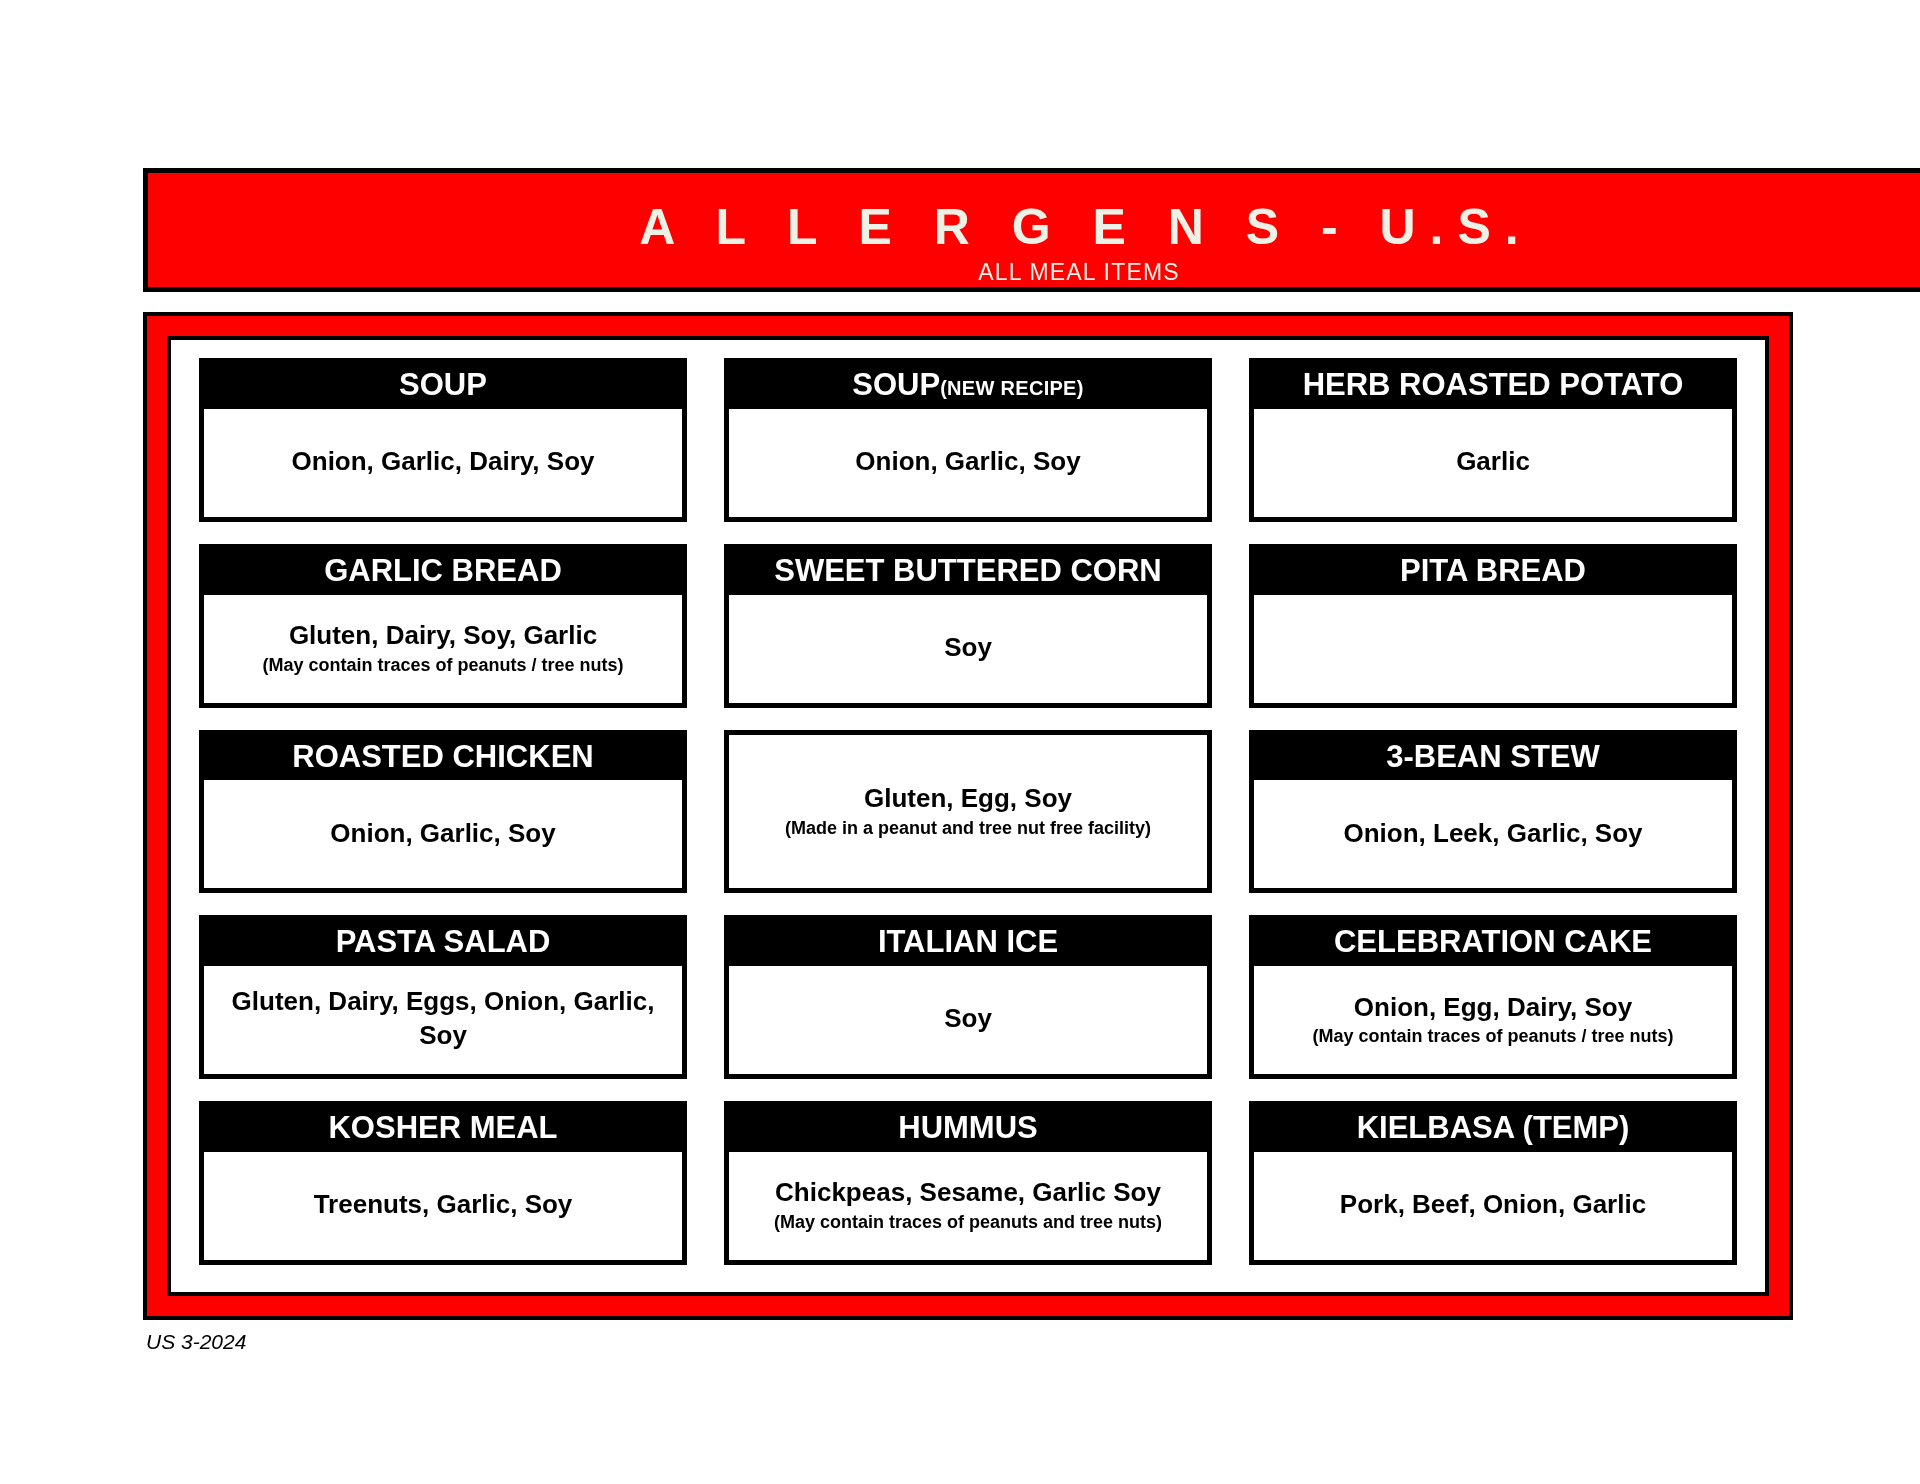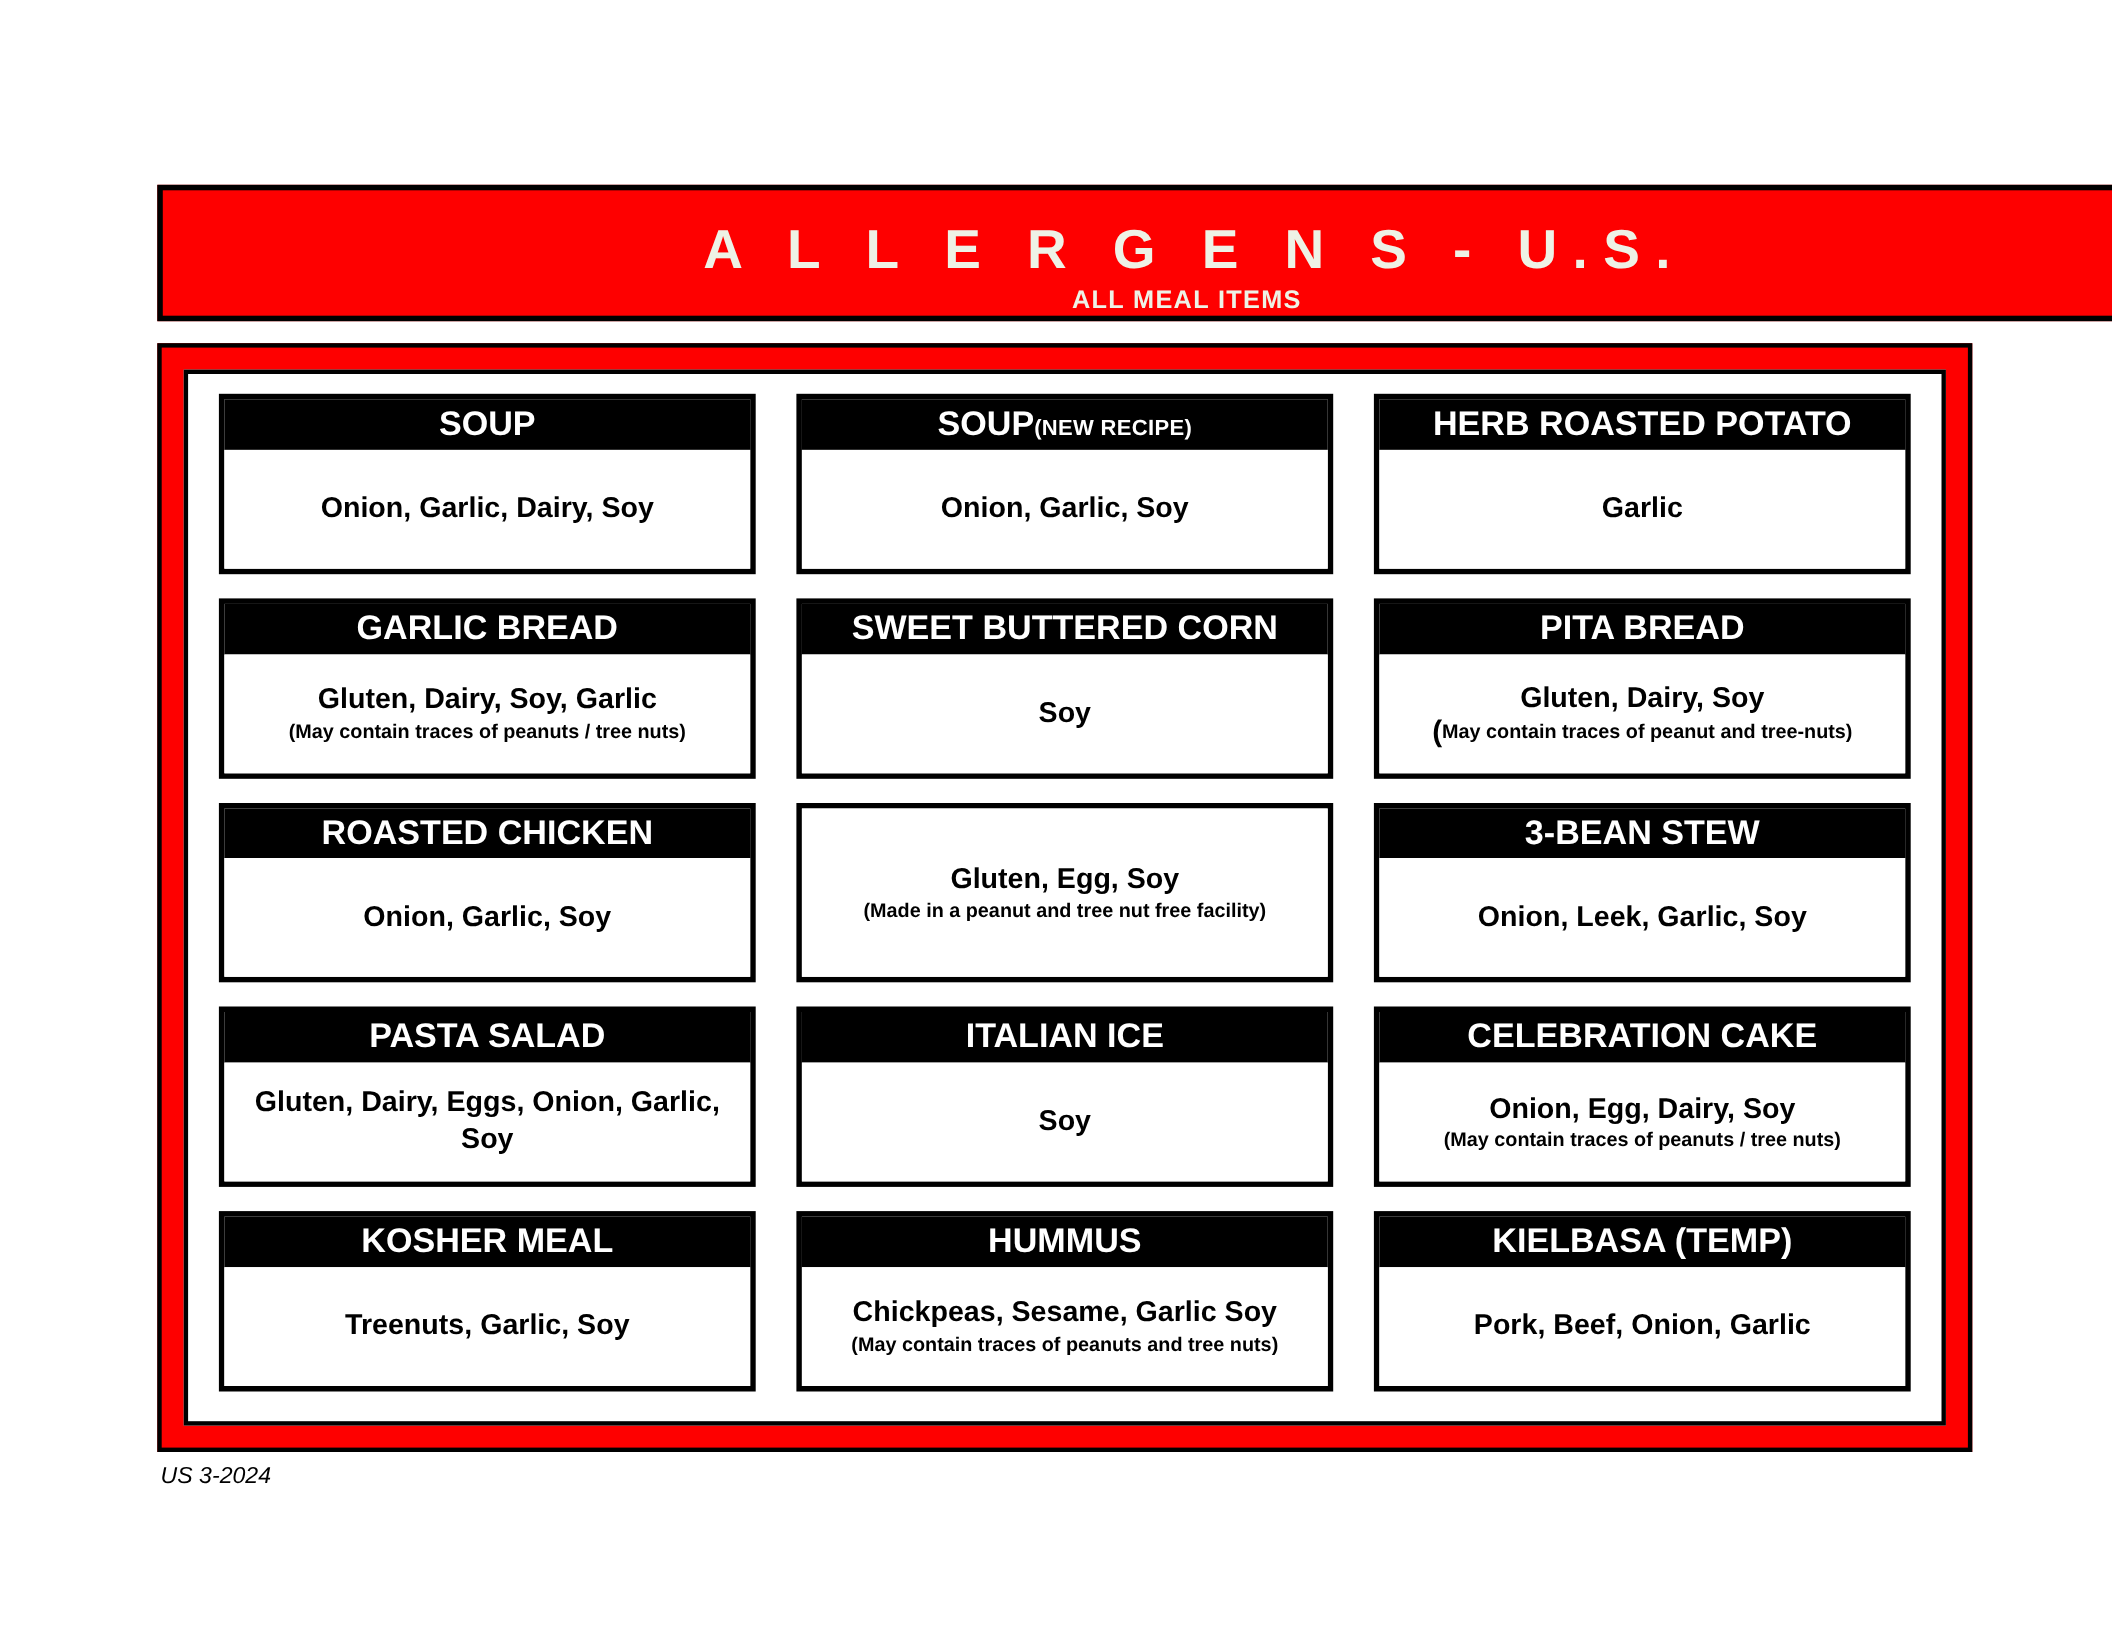--- a/index.html
+++ b/index.html
@@ -43,21 +43,21 @@
     font-weight: bold;
     letter-spacing: 14px;
     color: #EEF2E6;
     line-height: 1.12;
     white-space: nowrap;
     text-indent: 14px;
   }
   .banner-subtitle {
     margin-top: 4px;
     font-size: 23px;
-    font-weight: bold;
+    font-weight: normal;
     letter-spacing: 1.2px;
     color: #EEF2E6;
     white-space: nowrap;
   }
 
   
   .frame-outer {
     position: absolute;
     left: 143px;
     top: 312px;
@@ -193,24 +193,20 @@
             </div>
           </div>
           <div class="card">
             <div class="card-header"><span>SWEET BUTTERED CORN</span></div>
             <div class="card-body">
               <div class="allergens">Soy</div>
             </div>
           </div>
           <div class="card">
             <div class="card-header"><span>PITA BREAD</span></div>
-            <div class="card-body">
-              <div class="allergens">Gluten, Dairy, Soy</div>
-              <div class="note"><span class="bigparen">(</span><span>May contain traces of peanut and tree-nuts)</span></div>
-            </div>
           </div>
           <div class="card">
             <div class="card-header"><span>ROASTED CHICKEN</span></div>
             <div class="card-body">
               <div class="allergens">Onion, Garlic, Soy</div>
             </div>
           </div>
           <div class="card">
             <div class="card-body">
               <div class="allergens">Gluten, Egg, Soy</div>

